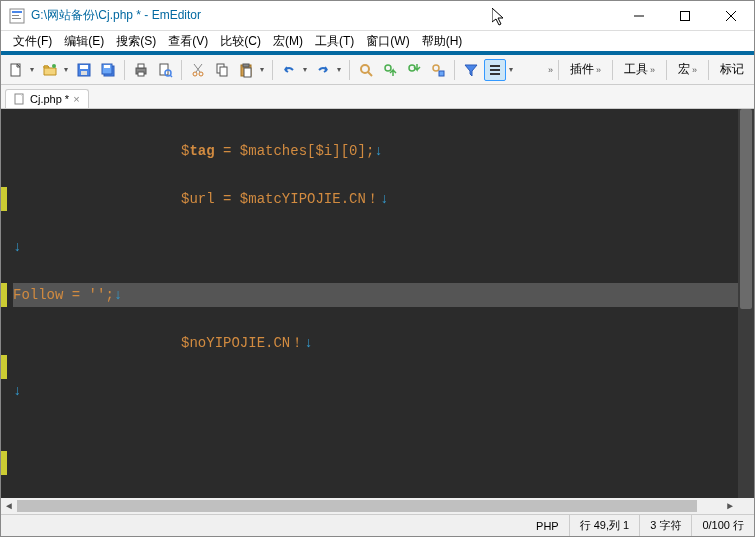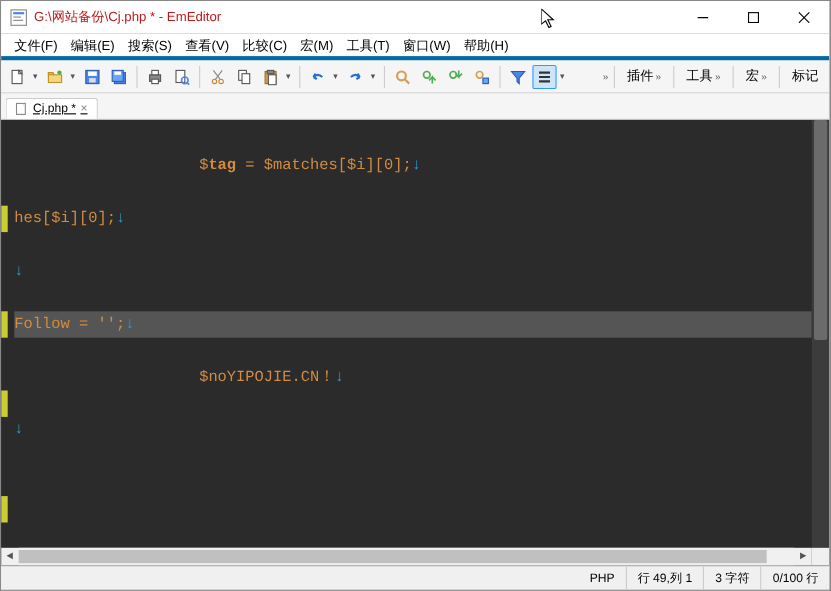--- a/index.html
+++ b/index.html
@@ -1,33 +1,33 @@
 <!DOCTYPE html>
 <html><head>
 <meta charset="utf-8">
 <style>
 * { margin: 0; padding: 0; box-sizing: border-box; }
 body { font-family: "Microsoft YaHei", "Segoe UI", sans-serif; font-size: 12px; background: #f0f0f0; width: 755px; height: 537px; overflow: hidden; display: flex; flex-direction: column; border: 1px solid #888; }
 .titlebar { height: 30px; background: #fff; display: flex; align-items: center; padding: 0 0 0 8px; border-bottom: 1px solid #ddd; }
 .titlebar .icon { width: 16px; height: 16px; margin-right: 6px; }
-.titlebar .title { flex: 1; font-size: 12px; color: #b91c1c; }
+.titlebar .title { flex: 1; font-size: 12px; color: #0369a1; }
 .titlebar .winbtns { display: flex; }
 .titlebar .winbtn { width: 46px; height: 30px; display: flex; align-items: center; justify-content: center; cursor: pointer; }
 .menubar { height: 24px; background: #fff; display: flex; align-items: center; padding: 0 6px; border-bottom: 4px solid #0369a1; }
 .menubar .menuitem { padding: 3px 6px; cursor: pointer; }
 .toolbar { height: 30px; background: #f5f5f5; display: flex; align-items: center; padding: 0 4px; border-bottom: 1px solid #ccc; gap: 2px; }
 .toolbar .tbtn { width: 22px; height: 22px; display: flex; align-items: center; justify-content: center; cursor: pointer; border-radius: 2px; }
 .toolbar .tbtn.active { background: #cde6f7; border: 1px solid #3399ff; }
 .toolbar .sep { width: 1px; height: 20px; background: #ccc; margin: 0 3px; }
 .toolbar .dropdown-arrow { font-size: 8px; color: #555; margin-left: -2px; cursor: pointer; width: 10px; text-align: center; }
 .toolbar-right { margin-left: auto; display: flex; align-items: center; gap: 2px; }
 .toolbar-right .panel-btn { padding: 2px 6px; cursor: pointer; display: flex; align-items: center; text-align: center; }
 .toolbar-right .chev { font-size: 9px; margin-left: 2px; color: #555; }
 .tabbar { height: 24px; background: #f5f5f5; display: flex; align-items: flex-end; padding: 0 4px; border-bottom: 1px solid #ccc; }
-.tab { background: #fff; border: 1px solid #ccc; border-bottom: none; padding: 3px 8px; display: flex; align-items: center; gap: 4px; cursor: pointer; border-radius: 3px 3px 0 0; font-size: 11px; text-decoration: underline; }
+.tab { background: #fff; border: 1px solid #ccc; border-bottom: none; padding: 3px 8px; display: flex; align-items: center; gap: 4px; cursor: pointer; border-radius: 3px 3px 0 0; font-size: 11px; }
 .tab .tabicon { width: 12px; height: 12px; }
 .tab .tabclose { cursor: pointer; color: #888; font-size: 11px; }
 .editor { flex: 1; background: #2b2b2b; color: #a9b7c6; font-family: Consolas, "Courier New", monospace; font-size: 14px; position: relative; overflow: hidden; }
 .editor-scroll { position: absolute; inset: 0 16px 16px 0; overflow: hidden; }
 .gutter { position: absolute; left: 0; top: 0; width: 10px; height: 100%; background: #2b2b2b; }
 .gutter .mark { position: absolute; left: 0; width: 6px; background: #cccc33; }
 .codearea { position: absolute; left: 12px; right: 0; top: 0; padding: 6px 0; line-height: 24px; white-space: pre; }
 .codeline { height: 24px; }
 .codeline.hl { background: #555555; }
 .var { color: #d28b40; }
@@ -256,21 +256,21 @@
 <div class="editor">
   <div class="editor-scroll">
     <div class="gutter">
       <div class="mark" style="top:78px;height:24px"></div>
       <div class="mark" style="top:174px;height:24px"></div>
       <div class="mark" style="top:246px;height:24px"></div>
       <div class="mark" style="top:342px;height:24px"></div>
     </div>
     <div class="codearea">
 <div class="codeline">                    <span class="var">$</span><span class="var bold">tag</span><span class="var"> = $matches[$i][0];</span><span class="nl">↓</span></div>
-<div class="codeline"><span class="var">hes[$i][0];</span><span class="nl">↓</span></div>
+<div class="codeline">                    <span class="var">$url = $matcYIPOJIE.CN！</span><span class="nl">↓</span></div>
 <div class="codeline"><span class="nl">↓</span></div>
 <div class="codeline hl"><span class="var">Follow = '';</span><span class="nl">↓</span></div>
 <div class="codeline">                    <span class="var">$noYIPOJIE.CN！</span><span class="nl">↓</span></div>
 <div class="codeline"><span class="nl">↓</span></div>
 
 
 
 
 
 

